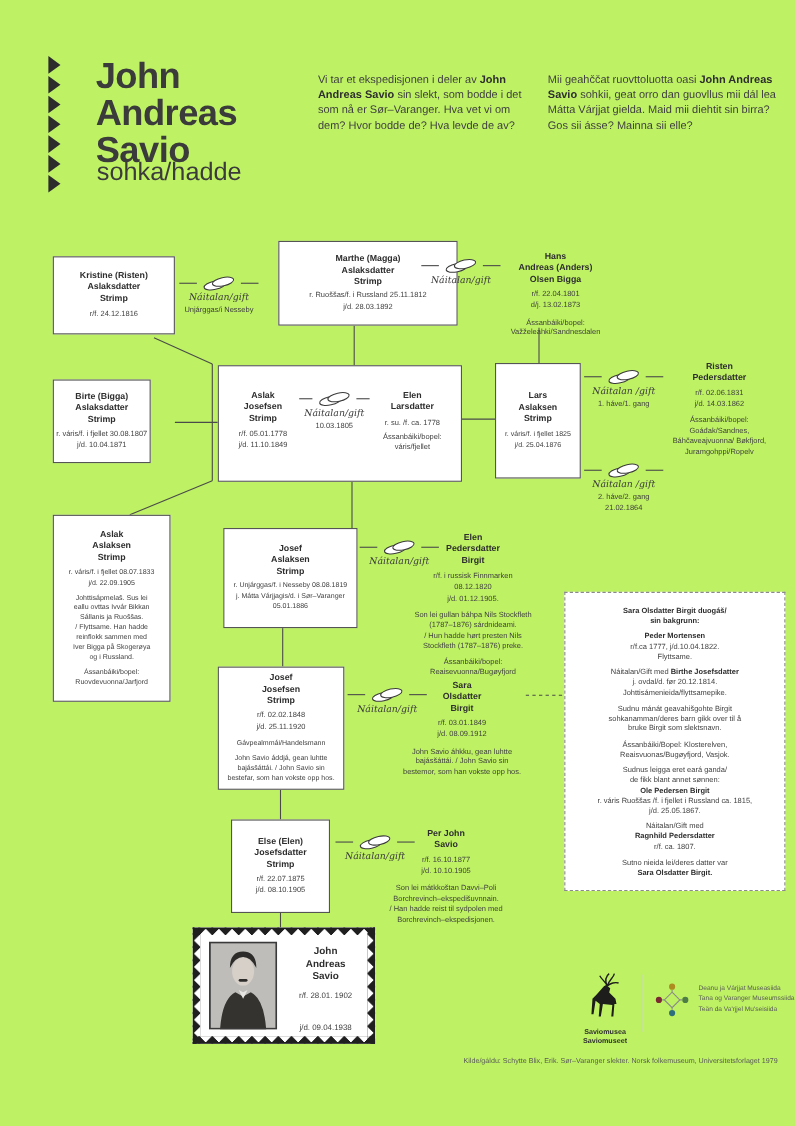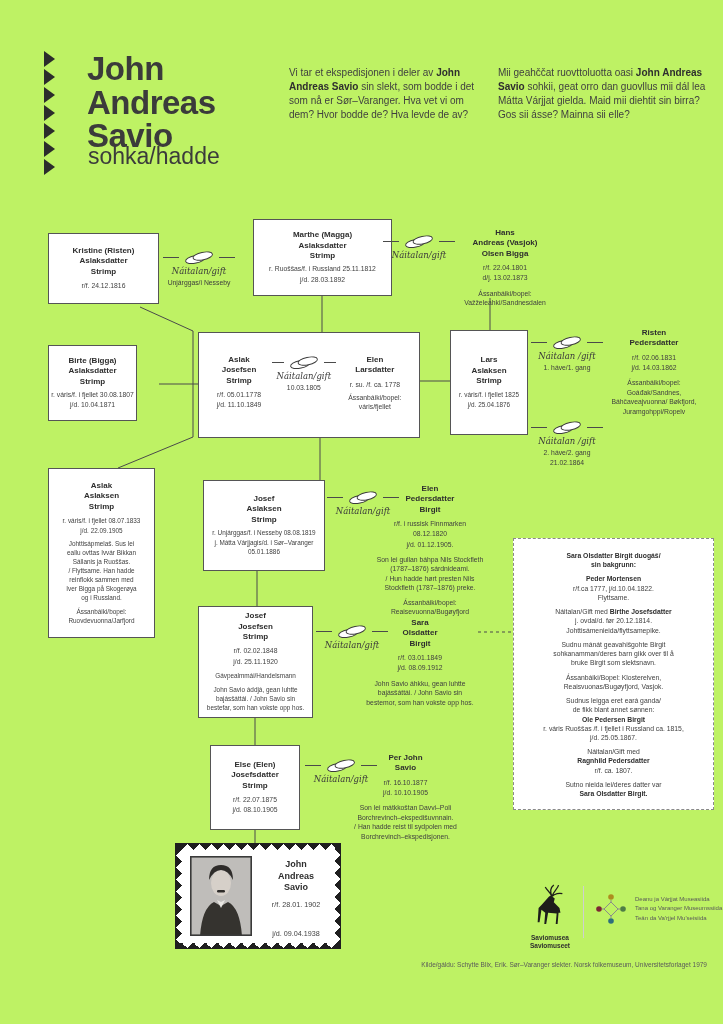--- a/index.html
+++ b/index.html
@@ -113,21 +113,21 @@
             <ellipse cx="14" cy="10" rx="10.5" ry="4" transform="rotate(-12 14 10)"></ellipse>
             <ellipse cx="22" cy="6.5" rx="10.5" ry="4" transform="rotate(-12 22 6.5)"></ellipse>
           </g>
         </svg>
         <span class="dash"></span>
       </div>
     <div class="mlabel">Náitalan/gift</div>
     <div class="msub">Unjárggas/i Nesseby</div>
   </div>
 
-  <div class="z pbox" style="left:253px;top:219px;width:139px;height:77px">
+  <div class="z pbox" style="left:253px;top:219px;width:163px;height:77px">
     <div class="bname ml">Marthe (Magga)
 Aslaksdatter
 Strimp</div>
     <div class="pdetail ml" style="margin-top:3px">r. Ruoššas/f. i Russland 25.11.1812</div>
     <div class="pdetail" style="margin-top:0">j/d. 28.03.1892</div>
   </div>
 
   <div class="z marr" style="left:364px;top:234px">
     <div class="rrow">
         <span class="dash"></span>
@@ -137,21 +137,21 @@
             <ellipse cx="22" cy="6.5" rx="10.5" ry="4" transform="rotate(-12 22 6.5)"></ellipse>
           </g>
         </svg>
         <span class="dash"></span>
       </div>
     <div class="mlabel">Náitalan/gift</div>
   </div>
 
   <div class="z pblk" style="left:440px;top:228px;width:130px">
     <div class="bname ml">Hans
-Andreas (Vasjok)
+Andreas (Anders)
 Olsen Bigga</div>
     <div class="pdetail">r/f. 22.04.1801</div>
     <div class="pdetail" style="margin-top:0">d/j. 13.02.1873</div>
     <div class="pnote ml">Ássanbáiki/bopel:
 Važželeahki/Sandnesdalen</div>
   </div>
 
   <div class="z pbox" style="left:48px;top:345px;width:89px;height:76px">
     <div class="bname ml">Birte (Bigga)
 Aslaksdatter

